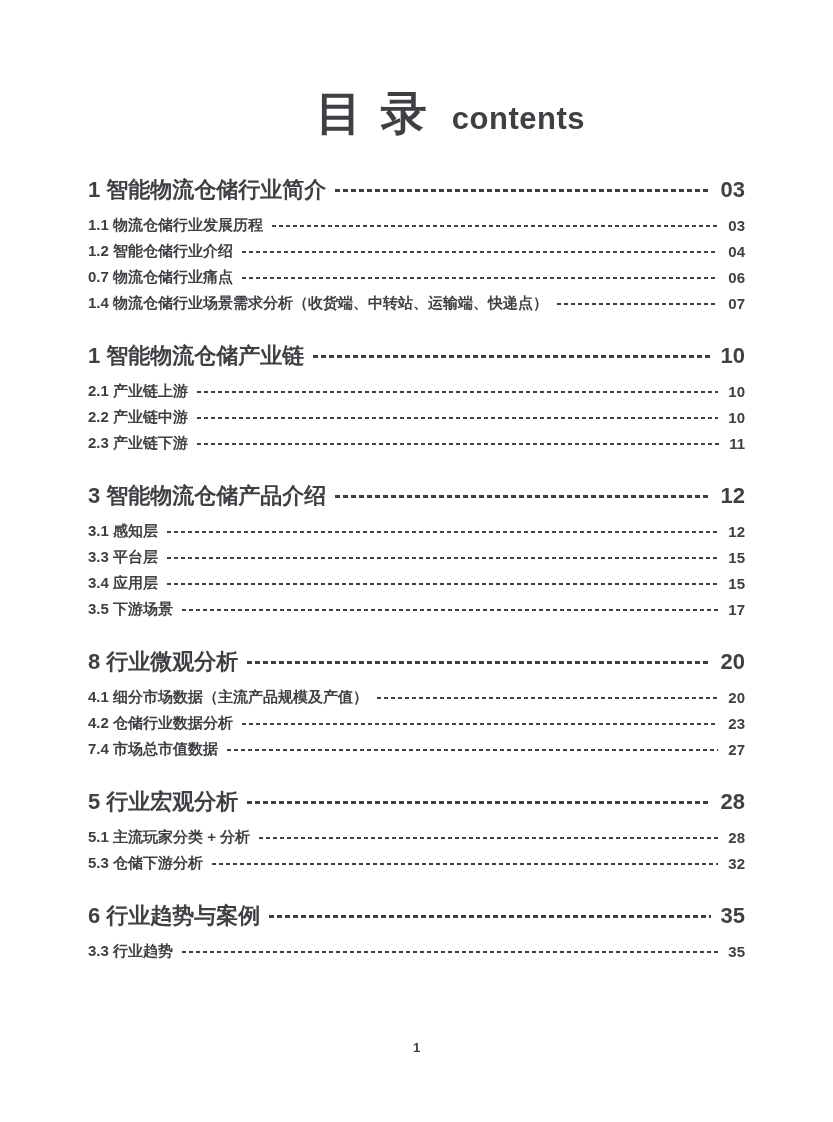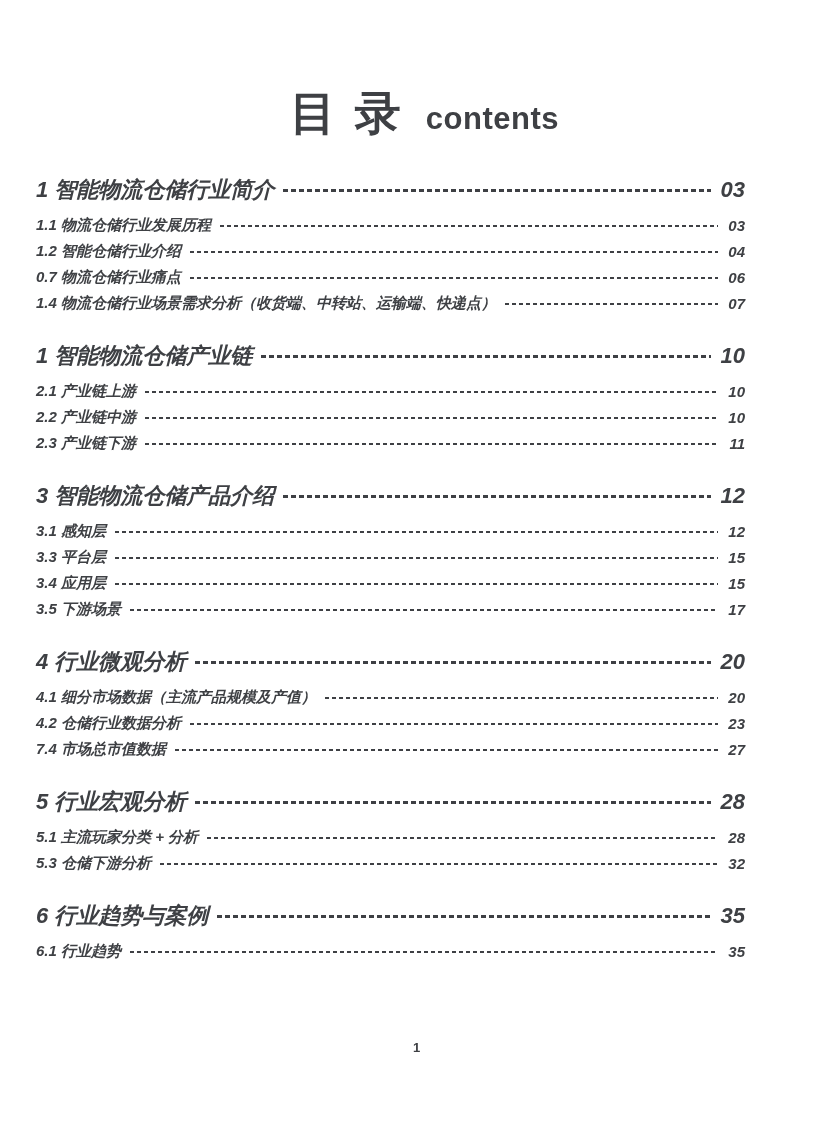--- a/index.html
+++ b/index.html
@@ -11,21 +11,21 @@
     width:833px;height:1122px;
     background:var(--bg);
     font-family:"Liberation Sans","DejaVu Sans",sans-serif;
     color:var(--text);
     overflow:hidden;
   }
   .page{
     position:relative;
     width:833px;height:1122px;
     box-sizing:border-box;
-    padding:88px 88px 0 36px;
+    padding:88px 88px 0 88px;
   }
   
   .title{
     display:flex;
     justify-content:center;
     align-items:baseline;
     transform:translateX(34px);
     margin-bottom:34px;
     white-space:nowrap;
   }
@@ -35,21 +35,21 @@
     letter-spacing:3px;
     line-height:1.1;
   }
   .title-en{
     font-size:31px;
     font-weight:600;
     margin-left:22px;
     letter-spacing:0.5px;
   }
   
-  .toc{margin-top:8px;font-style:italic;}
+  .toc{margin-top:8px;}
   .section{margin-bottom:22px;}
   .row{
     display:flex;
     align-items:center;
     white-space:nowrap;
   }
   .row.heading{
     height:34px;
     font-size:22px;
     font-weight:700;
@@ -168,21 +168,21 @@
     <span class="pagenum">15</span>
   </div>
         <div class="row sub">
     <span class="label">3.5 下游场景</span>
     <span class="leader"></span>
     <span class="pagenum">17</span>
   </div>
       </div>
       <div class="section">
         <div class="row heading">
-    <span class="label">4 行业微观分析</span>
+    <span class="label">8 行业微观分析</span>
     <span class="leader"></span>
     <span class="pagenum">20</span>
   </div>
         <div class="row sub">
     <span class="label">4.1 细分市场数据（主流产品规模及产值）</span>
     <span class="leader"></span>
     <span class="pagenum">20</span>
   </div>
         <div class="row sub">
     <span class="label">4.2 仓储行业数据分析</span>
@@ -212,21 +212,21 @@
     <span class="pagenum">32</span>
   </div>
       </div>
       <div class="section">
         <div class="row heading">
     <span class="label">6 行业趋势与案例</span>
     <span class="leader"></span>
     <span class="pagenum">35</span>
   </div>
         <div class="row sub">
-    <span class="label">6.1 行业趋势</span>
+    <span class="label">3.3 行业趋势</span>
     <span class="leader"></span>
     <span class="pagenum">35</span>
   </div>
       </div>
     </div>
 
   <div class="footer">
     <span>1</span>
   </div>
 

